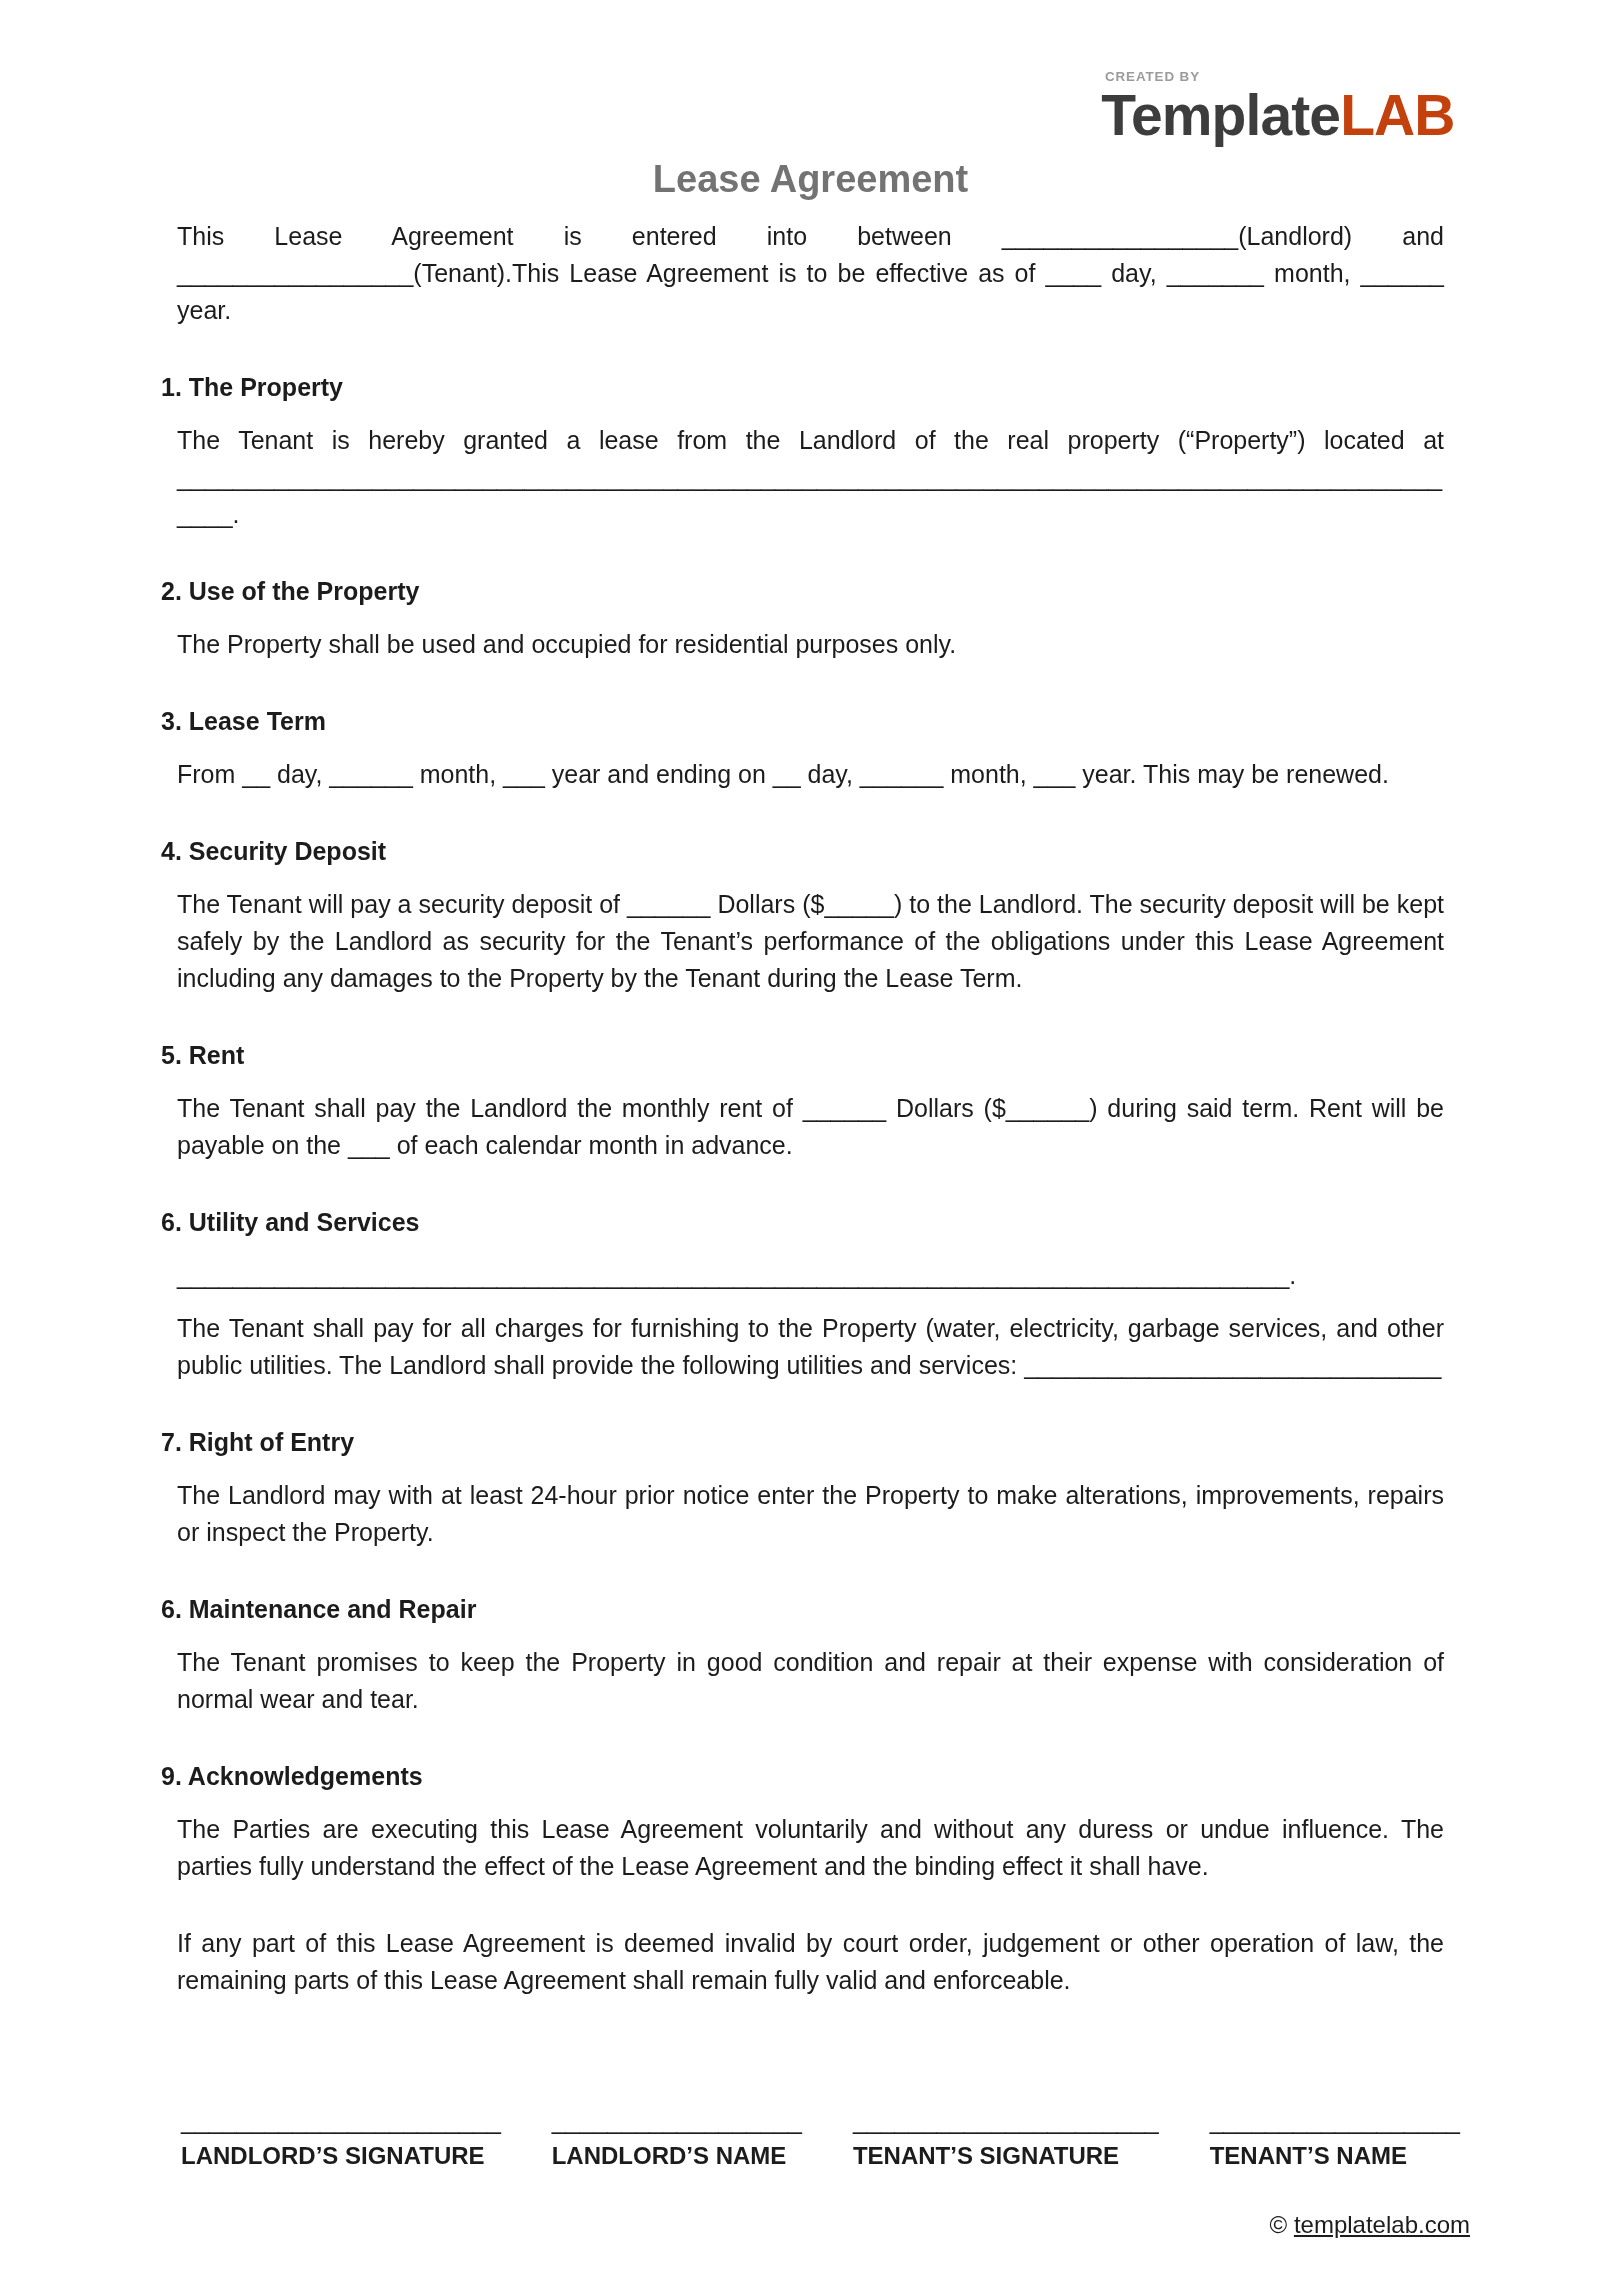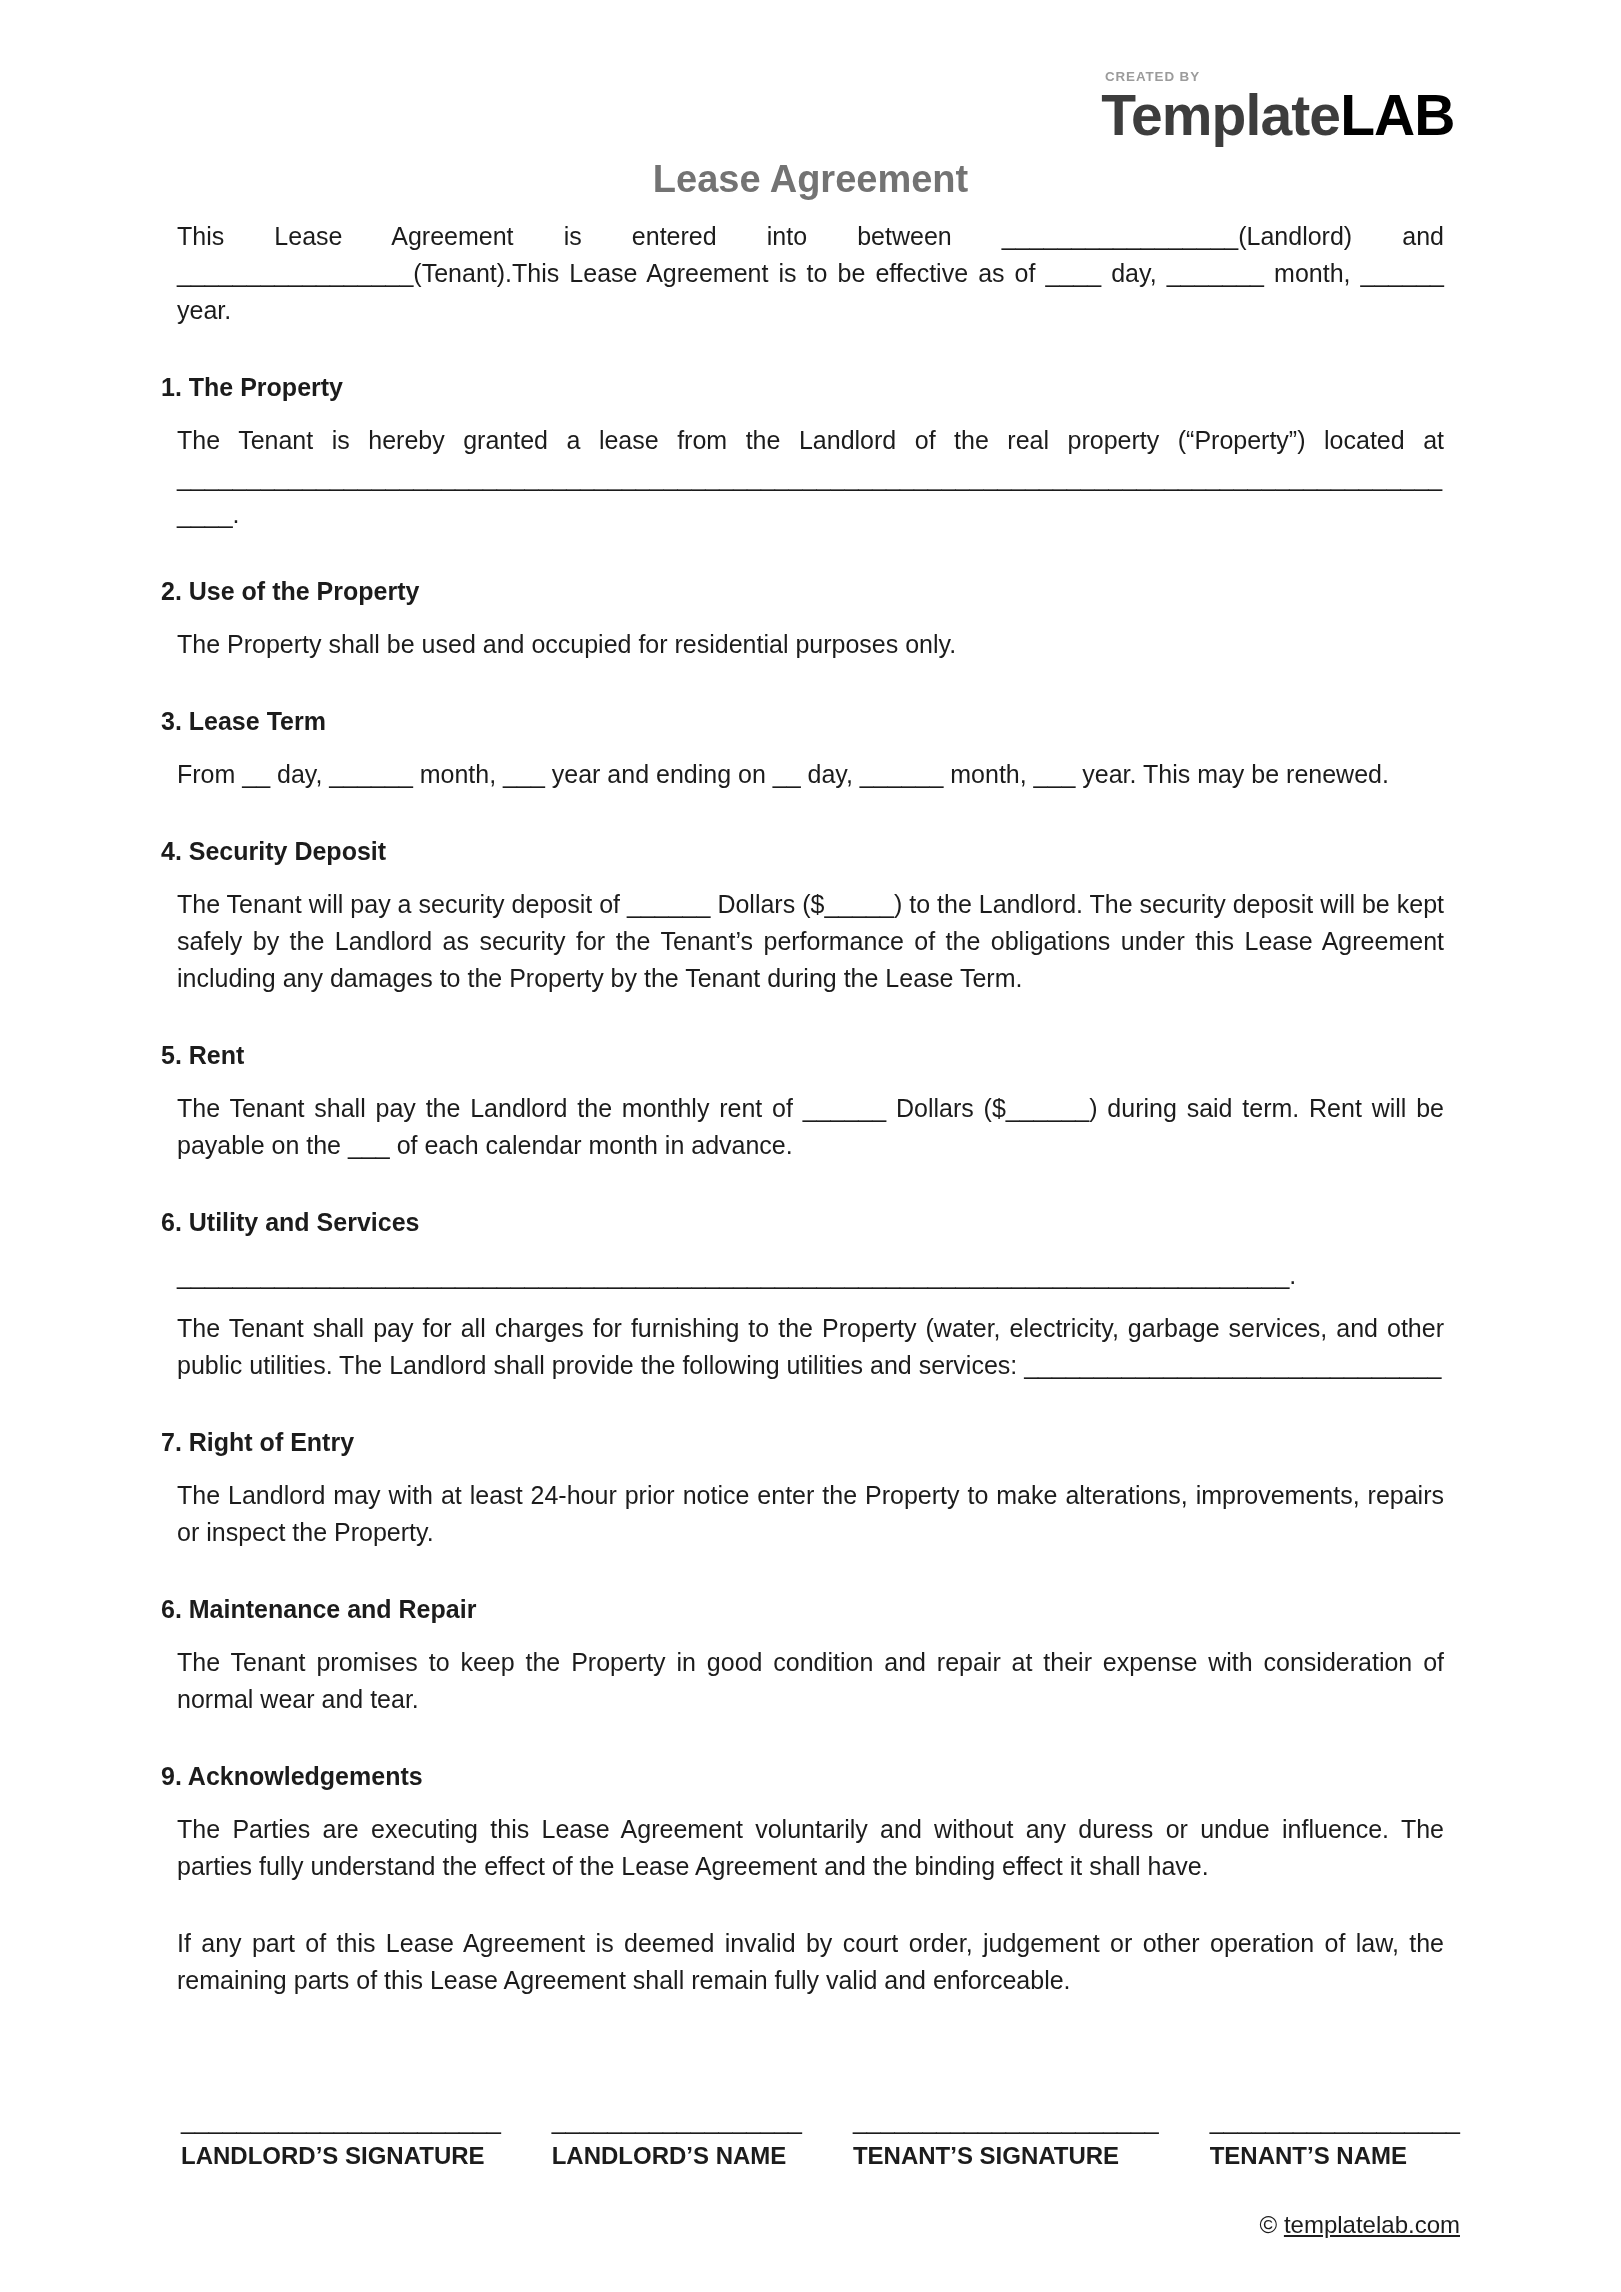--- a/index.html
+++ b/index.html
@@ -34,21 +34,21 @@
     color: #9b9b9b;
     margin: 0 0 3.6px 3.6px;
   }
   .brand {
     font-size: 57px;
     font-weight: bold;
     letter-spacing: -0.9px;
     white-space: nowrap;
   }
   .brand .brand-template { color: #3d3d3d; }
-  .brand .brand-lab { color: #000000; }
+  .brand .brand-lab { color: #c2410c; }
   .page-title {
     text-align: center;
     font-size: 38px;
     font-weight: bold;
     color: #737373;
     margin-top: 12.5px;
     line-height: 1.2;
   }
   
   .intro {
@@ -85,21 +85,21 @@
   }
   .sig-label {
     font-size: 24px;
     font-weight: bold;
     margin-top: 7.2px;
     white-space: nowrap;
   }
   
   .footer {
     position: absolute;
-    right: 123px;
+    right: 113px;
     bottom: 54px;
     font-size: 24px;
     color: #1c1c1c;
   }
   .footer a.footer-link {
     color: #1c1c1c;
     text-decoration: underline;
     cursor: pointer;
   }
 </style>

